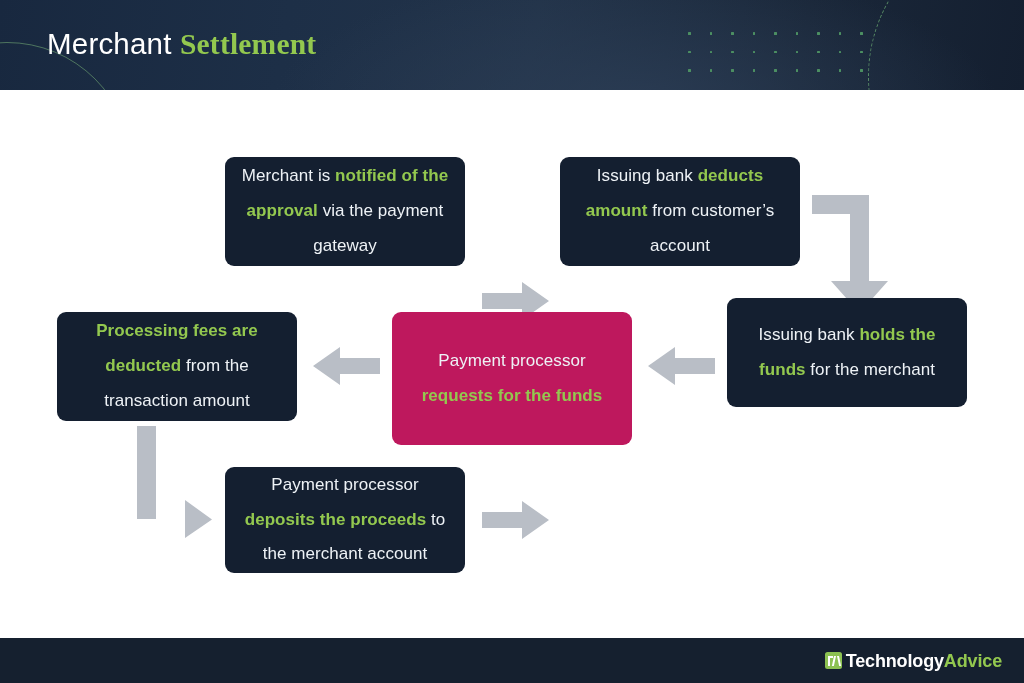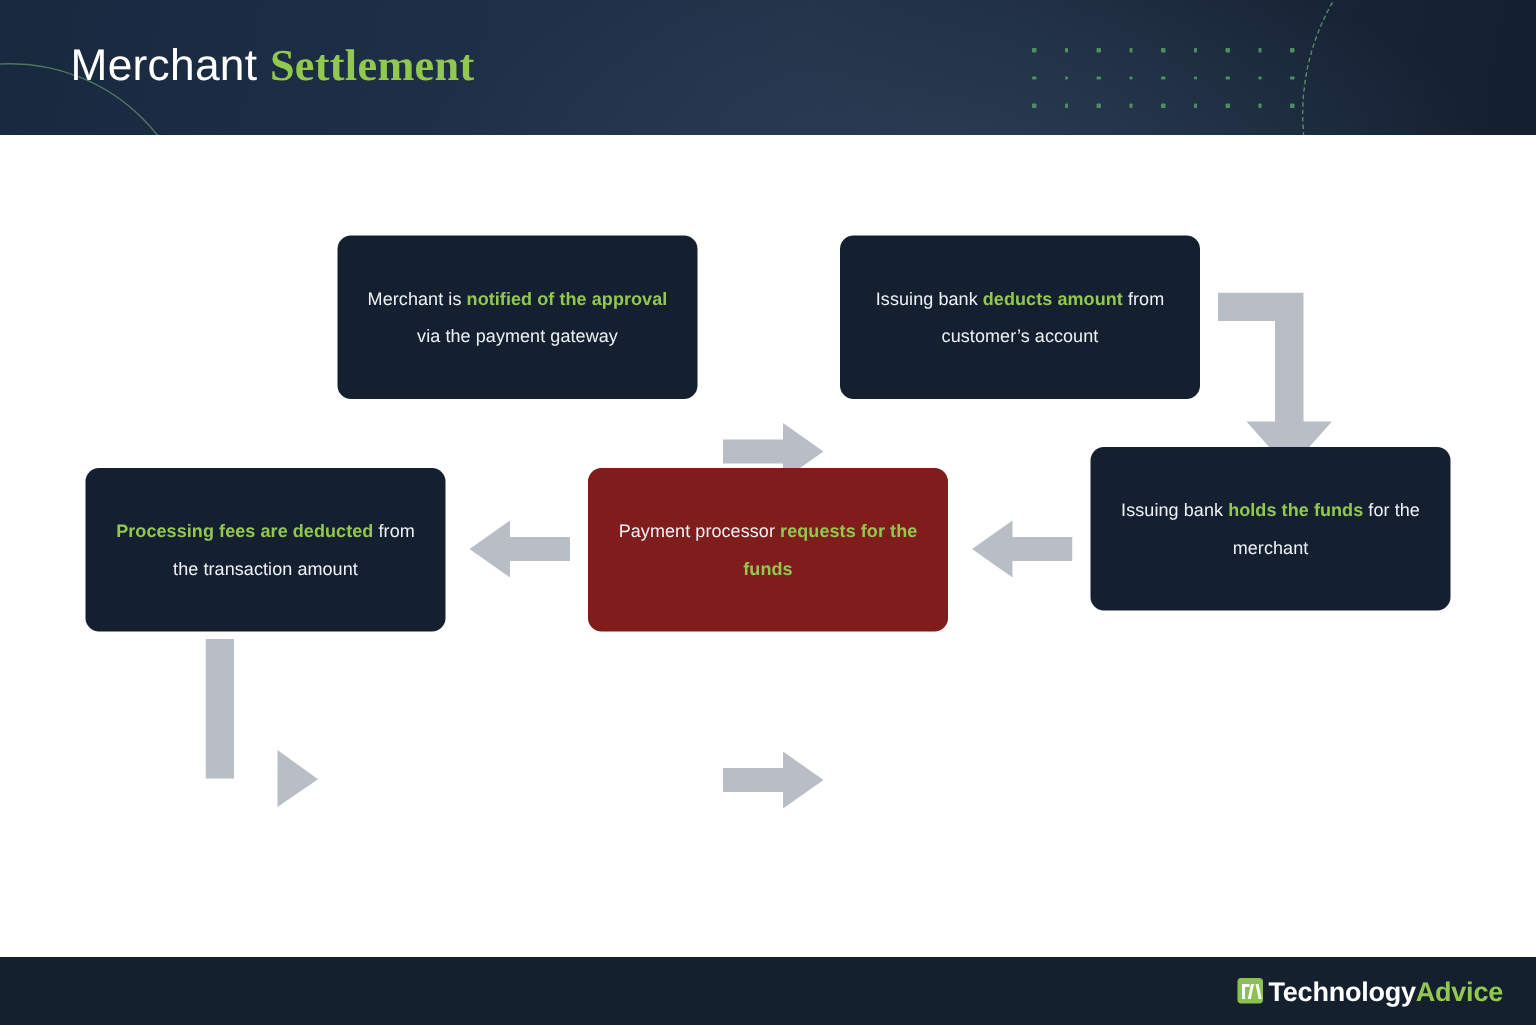--- a/index.html
+++ b/index.html
@@ -68,21 +68,21 @@
 
   
   .node {
     position:absolute;
     background:#141f30;
     border-radius:9px;
     display:flex; align-items:center; justify-content:center;
     padding:6px 14px;
     text-align:center;
     color:#eef2f6;
-    font-size:12px;
+    font-size:17px;
     line-height:2.05;
     letter-spacing:0.05px;
   }
   .node .t { display:block; width:100%; }
   .node b, .node .g { color:#93c84f; font-weight:700; }
 
   
   .arrow { position:absolute; }
   .arrow svg { display:block; }
   .ac { fill:#b9bec6; }
@@ -190,40 +190,43 @@
     <div class="node" style="left: 57px; top: 222px; width: 240px; height: 109px; background: rgb(20, 31, 48);">
       <span class="t"><span class="g">Processing fees are deducted</span><span> from the transaction amount</span></span>
     </div>
 
     <div class="arrow" style="left:313px; top:257px;">
       <svg width="67" height="38" viewBox="0 0 67 38" aria-hidden="true">
         <path class="ac" d="M67 11 H27 V0 L0 19 L27 38 V27 H67 Z" style="fill: rgb(185, 190, 198);"></path>
       </svg>
     </div>
 
-    <div class="node" style="left: 392px; top: 222px; width: 240px; height: 109px; background: #7f1d1d;">
+    <div class="node" style="left: 392px; top: 222px; width: 240px; height: 133px; background: #be185d;">
       <span class="t"><span>Payment processor </span><span class="g">requests for the funds</span></span>
     </div>
 
     <div class="arrow" style="left:648px; top:257px;">
       <svg width="67" height="38" viewBox="0 0 67 38" aria-hidden="true">
         <path class="ac" d="M67 11 H27 V0 L0 19 L27 38 V27 H67 Z" style="fill: rgb(185, 190, 198);"></path>
       </svg>
     </div>
 
     <div class="node" style="left: 727px; top: 208px; width: 240px; height: 109px; background: rgb(20, 31, 48);">
       <span class="t"><span>Issuing bank </span><span class="g">holds the funds</span><span> for the merchant</span></span>
     </div>
 
     <div class="arrow" style="left:137px; top:336px;">
       <svg width="75" height="112" viewBox="0 0 75 112" aria-hidden="true">
         <path class="ac" d="M0 0 H19 V93 H48 V74 L75 93.5 L48 112 V93 H0 Z" style="fill: rgb(185, 190, 198);"></path>
       </svg>
     </div>
 
+    <div class="node" style="left: 225px; top: 377px; width: 240px; height: 106px; background: rgb(20, 31, 48);">
+      <span class="t"><span>Payment processor </span><span class="g">deposits the proceeds</span><span> to the merchant account</span></span>
+    </div>
 
     <div class="arrow" style="left:482px; top:411px;">
       <svg width="67" height="38" viewBox="0 0 67 38" aria-hidden="true">
         <path class="ac" d="M0 11 H40 V0 L67 19 L40 38 V27 H0 Z" style="fill: rgb(185, 190, 198);"></path>
       </svg>
     </div>
 
 
   </div>
 

